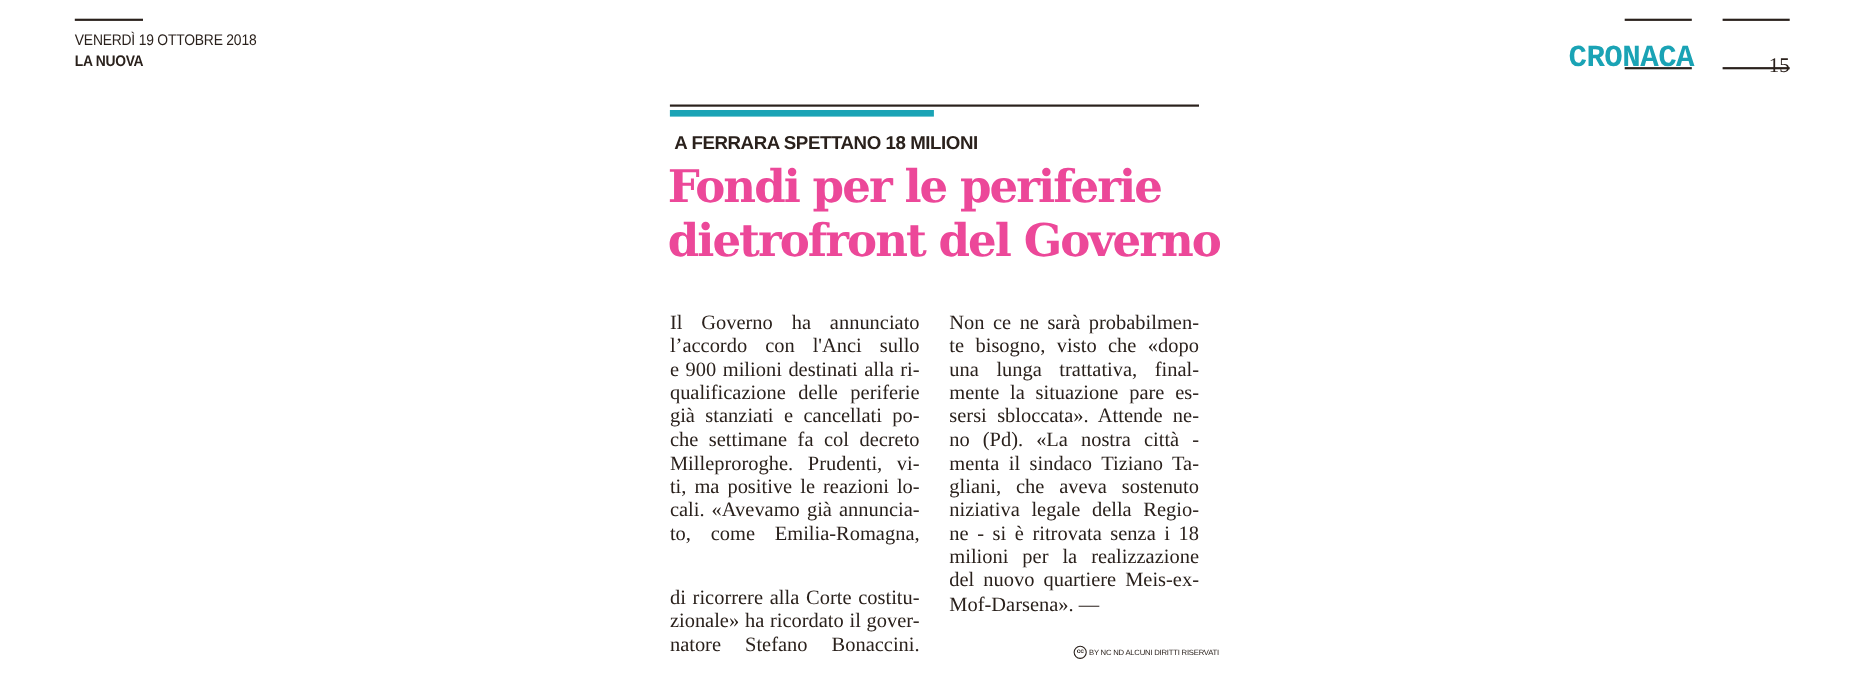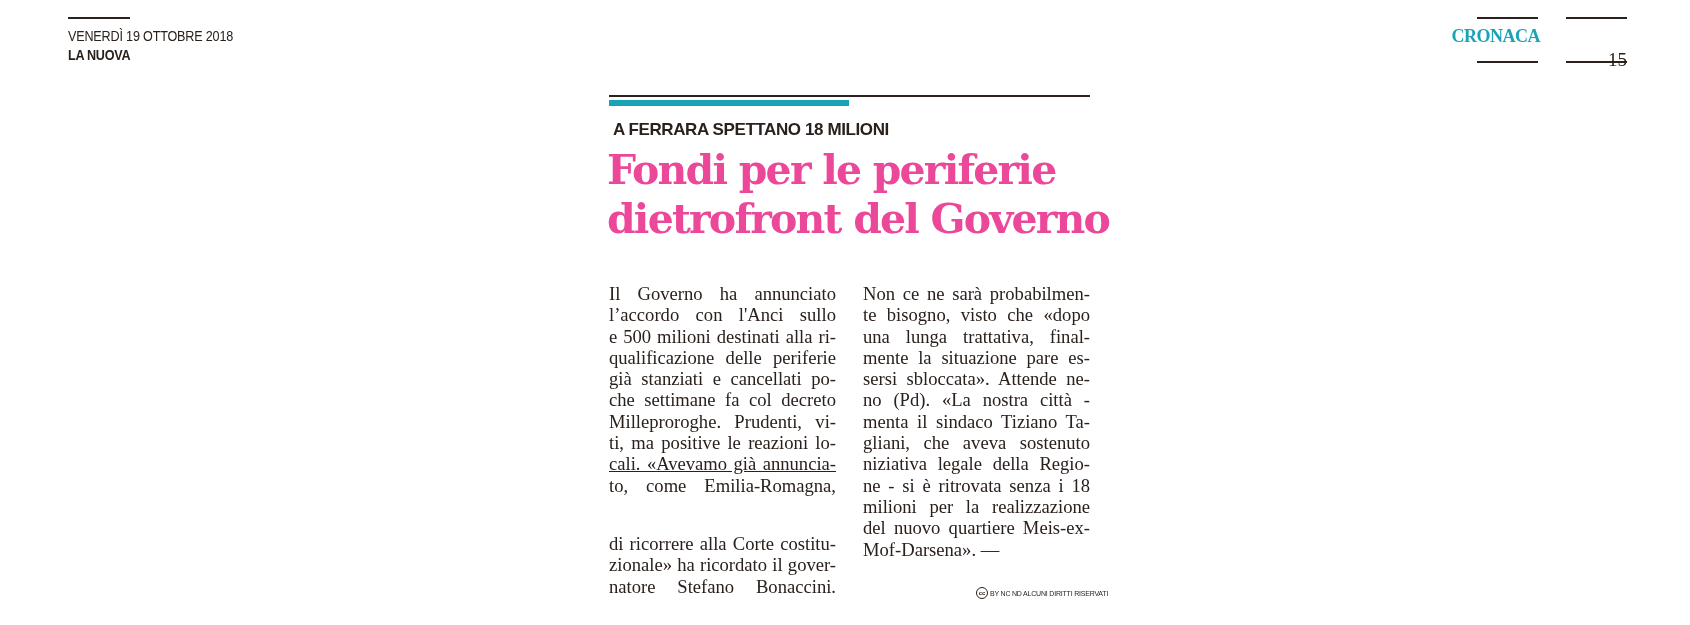--- a/index.html
+++ b/index.html
@@ -34,23 +34,23 @@
       color: #2a211c; letter-spacing: -0.3px; white-space: nowrap;
       transform: scaleX(0.9); transform-origin: left;
     }
 
     
     .hdr-section-rule-top { left: 1477px; top: 17px; width: 61px; height: 1.5px; background: #2a211c; }
     .hdr-section-rule-bot { left: 1477px; top: 61px; width: 61px; height: 1.5px; background: #2a211c; }
     .hdr-page-rule-top { left: 1566px; top: 17px; width: 61px; height: 1.5px; background: #2a211c; }
     .hdr-page-rule-bot { left: 1566px; top: 61px; width: 61px; height: 1.5px; background: #2a211c; }
     .hdr-section {
-      left: 1420px; top: 26px; width: 120px; text-align: right;
-      font-family: Liberation Serif, serif;
-      font-size: 18px; font-weight: bold; color: #1aa3b5;
+      left: 1420px; top: 38px; width: 120px; text-align: right;
+      font-family: Liberation Mono, monospace;
+      font-size: 28px; font-weight: bold; color: #1aa3b5;
       letter-spacing: -0.5px; white-space: nowrap;
     }
     .hdr-page {
       left: 1566px; top: 29px; width: 61px; text-align: right;
       font-family: "Liberation Serif", serif;
       font-size: 19px; color: #2a211c; margin-top: 20px;
     }
 
     
     .art-top-rule { left: 609px; top: 95px; width: 481px; height: 1.5px; background: #2a211c; }
@@ -118,27 +118,27 @@
 <div class="abs art-accent-bar"></div>
 <div class="abs art-kicker">A FERRARA SPETTANO 18 MILIONI</div>
 <div class="abs art-headline">
   <span>Fondi per le periferie</span>
   <span>dietrofront del Governo</span>
 </div>
 
 <div class="abs col col-1">
   <span class="line" style="white-space: normal; overflow: hidden;">Il Governo ha annunciato</span>
   <span class="line" style="white-space: normal; overflow: hidden;">l’accordo con l'Anci sullo</span>
-  <span class="line" style="white-space: normal; overflow: hidden;">e 500 milioni destinati alla ri-</span>
+  <span class="line" style="white-space: normal; overflow: hidden;">e 900 milioni destinati alla ri-</span>
   <span class="line" style="white-space: normal; overflow: hidden;">qualificazione delle periferie</span>
   <span class="line" style="white-space: normal; overflow: hidden;">già stanziati e cancellati po-</span>
   <span class="line" style="white-space: normal; overflow: hidden;">che settimane fa col decreto</span>
   <span class="line" style="white-space: normal; overflow: hidden;">Milleproroghe. Prudenti, vi-</span>
   <span class="line" style="white-space: normal; overflow: hidden;">ti, ma positive le reazioni lo-</span>
-  <span class="line" style="white-space: normal; overflow: hidden; text-decoration: underline;">cali. «Avevamo già annuncia-</span>
+  <span class="line" style="white-space: normal; overflow: hidden;">cali. «Avevamo già annuncia-</span>
   <span class="line" style="white-space: normal; overflow: hidden;">to, come Emilia-Romagna,</span>
   <span class="line" style="white-space: normal; overflow: hidden; margin-top: 37px;">di ricorrere alla Corte costitu-</span>
   <span class="line" style="white-space: normal; overflow: hidden;">zionale» ha ricordato il gover-</span>
   <span class="line" style="white-space: normal; overflow: hidden;">natore Stefano Bonaccini.</span>
 </div>
 
 <div class="abs col col-2">
   <span class="line" style="white-space: normal; overflow: hidden;">Non ce ne sarà probabilmen-</span>
   <span class="line" style="white-space: normal; overflow: hidden;">te bisogno, visto che «dopo</span>
   <span class="line" style="white-space: normal; overflow: hidden;">una lunga trattativa, final-</span>

